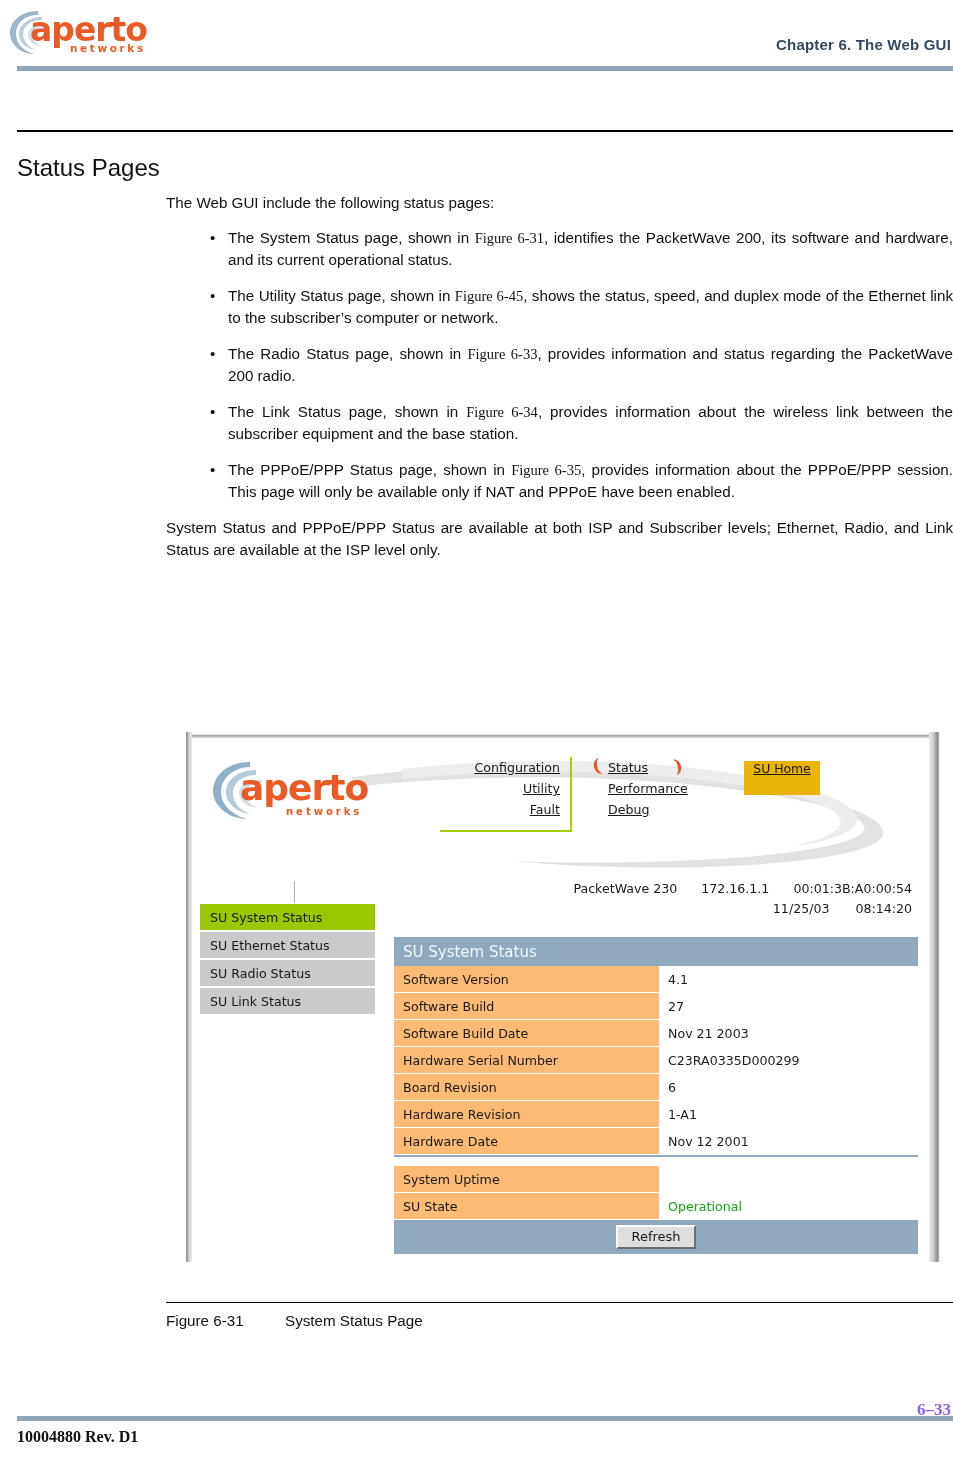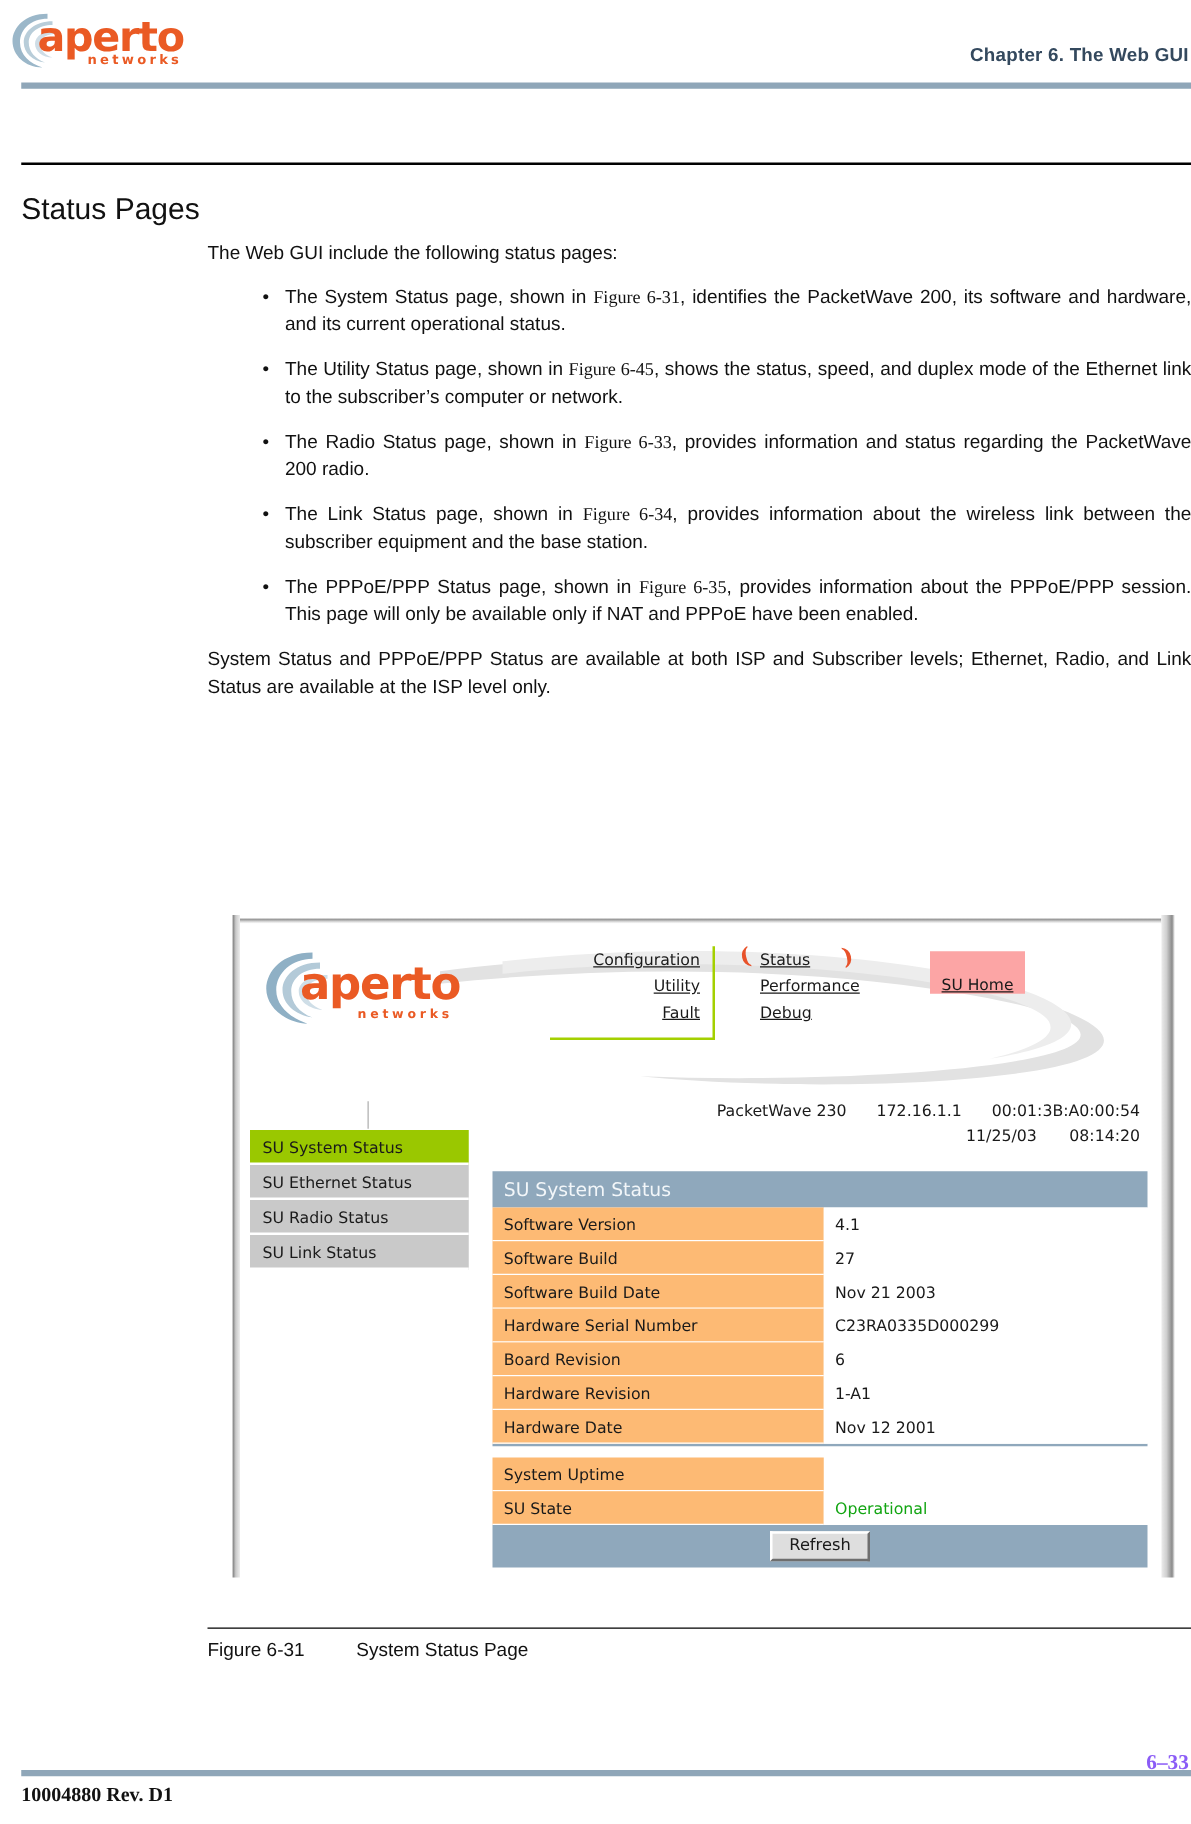--- a/index.html
+++ b/index.html
@@ -256,23 +256,23 @@
   }
   #status-paren-left { left: 2px; top: -2px; transform: rotate(-12deg); }
   #status-paren-right { left: 84px; top: -2px; transform: rotate(-12deg); }
 
   #su-home-button {
     position: absolute;
     left: 552px;
     top: 22px;
     width: 76px;
     height: 34px;
-    background: #fca5a5;
+    background: #eab308;
     display: flex;
-    align-items: flex-end;
+    align-items: flex-start;
     justify-content: center;
   }
   #su-home-button .lbl {
     font-family: "DejaVu Sans", sans-serif;
     font-size: 12.4px;
     color: #1a1a1a;
     text-decoration: underline;
   }
 
   

